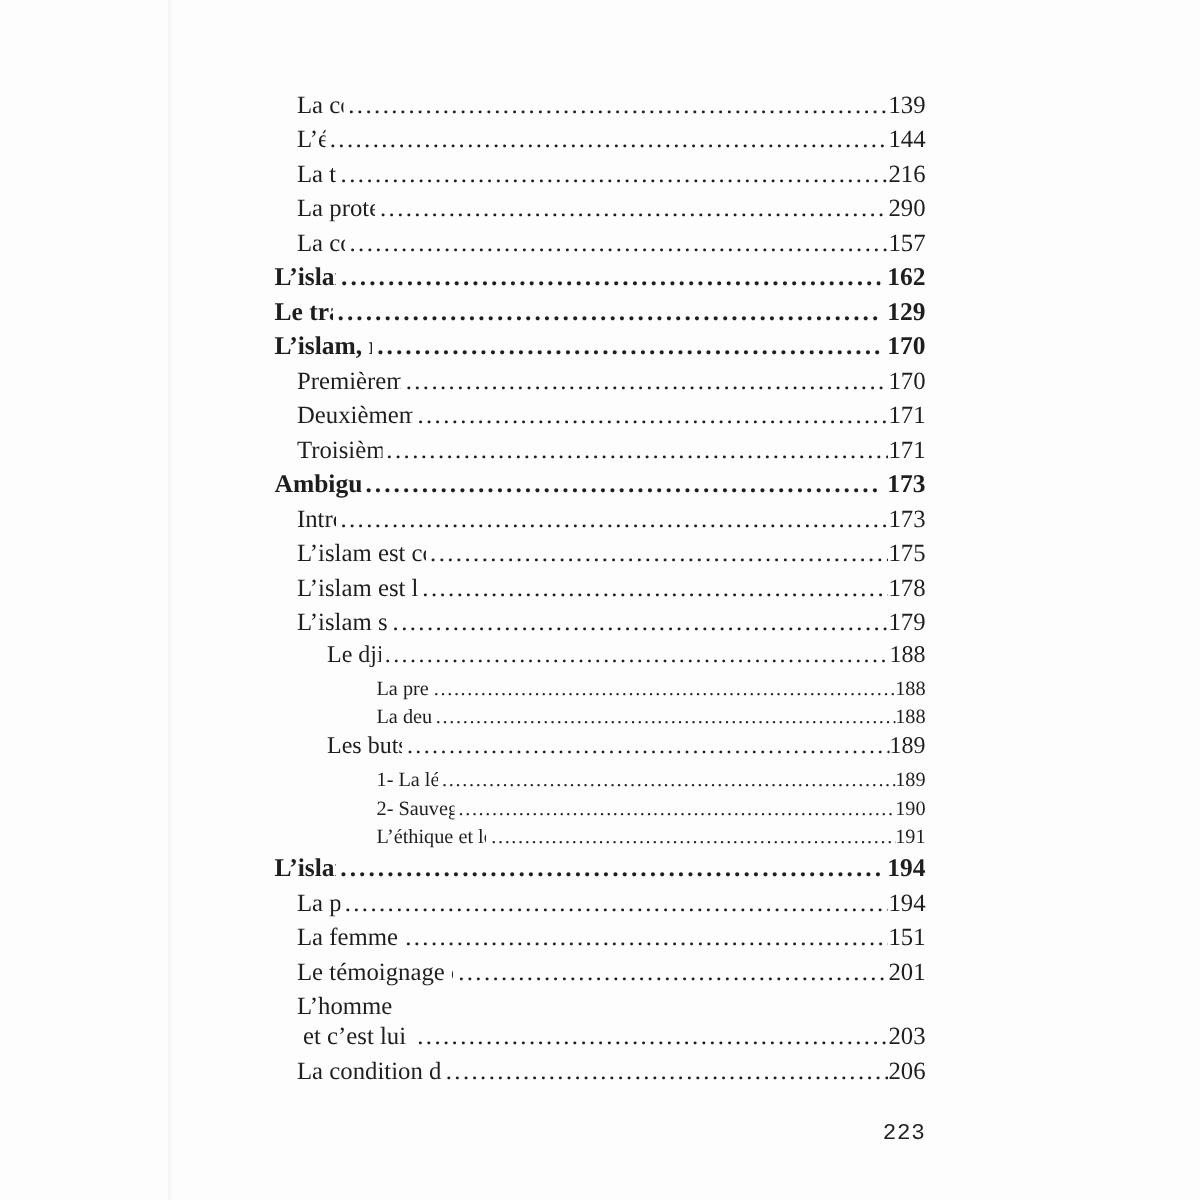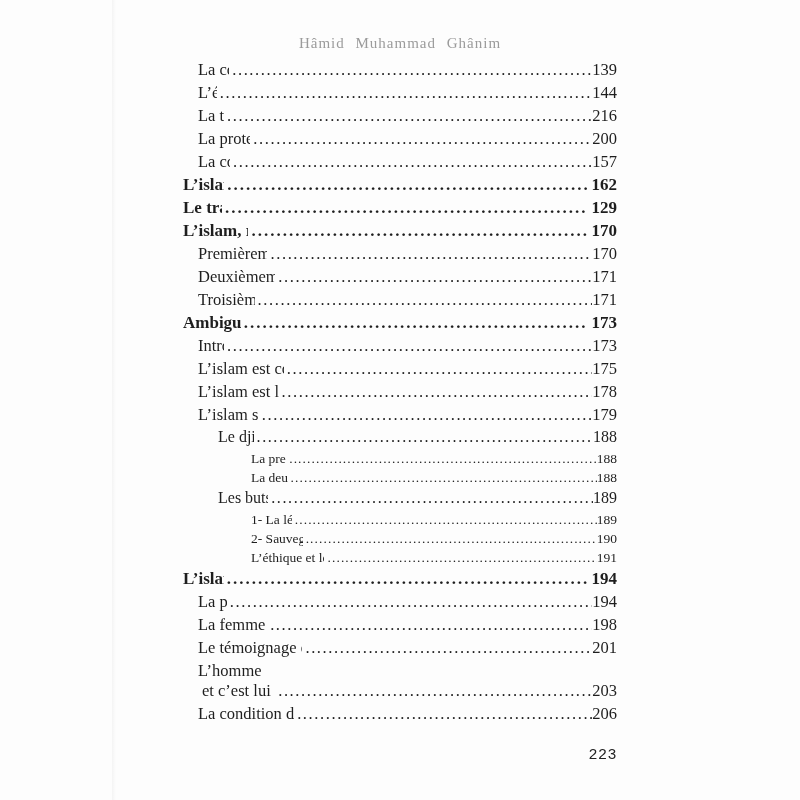--- a/index.html
+++ b/index.html
@@ -95,42 +95,41 @@
     color: #222222;
     font-family: Liberation Mono, monospace;
   }
 </style>
 </head>
 <body>
 
 <div class="page">
   <div class="fold-shade"></div>
 
-  <div class="running-header">Hâmid Muhammad Ghânim</div>
 
   <div class="toc" id="toc">
       <div class="row lvl1">
     <span class="label">La compassion</span>
     <span class="dots">........................................................................................................................................................................................................</span>
     <span class="pagenum">139</span>
   </div>
       <div class="row lvl1">
     <span class="label">L’égalité</span>
     <span class="dots">........................................................................................................................................................................................................</span>
     <span class="pagenum">144</span>
   </div>
       <div class="row lvl1">
     <span class="label">La tolérance</span>
     <span class="dots">........................................................................................................................................................................................................</span>
     <span class="pagenum">216</span>
   </div>
       <div class="row lvl1">
     <span class="label">La protection de l’orphelin</span>
     <span class="dots">........................................................................................................................................................................................................</span>
-    <span class="pagenum">200</span>
+    <span class="pagenum">290</span>
   </div>
       <div class="row lvl1">
     <span class="label">La consultation</span>
     <span class="dots">........................................................................................................................................................................................................</span>
     <span class="pagenum">157</span>
   </div>
       <div class="row lvl0">
     <span class="label">L’islam et la science</span>
     <span class="dots">........................................................................................................................................................................................................</span>
     <span class="pagenum">162</span>
@@ -226,21 +225,21 @@
     <span class="pagenum">194</span>
   </div>
       <div class="row lvl1">
     <span class="label">La polygamie</span>
     <span class="dots">........................................................................................................................................................................................................</span>
     <span class="pagenum">194</span>
   </div>
       <div class="row lvl1">
     <span class="label">La femme et la question de l’héritage</span>
     <span class="dots">........................................................................................................................................................................................................</span>
-    <span class="pagenum">198</span>
+    <span class="pagenum">151</span>
   </div>
       <div class="row lvl1">
     <span class="label">Le témoignage de la femme vaut la moitié de celui de l’homme</span>
     <span class="dots">........................................................................................................................................................................................................</span>
     <span class="pagenum">201</span>
   </div>
       <div class="row lvl1 noleader">
     <span class="label">L’homme a autorité sur la femme</span>
     <span class="dots">........................................................................................................................................................................................................</span>
     <span class="pagenum"></span>

